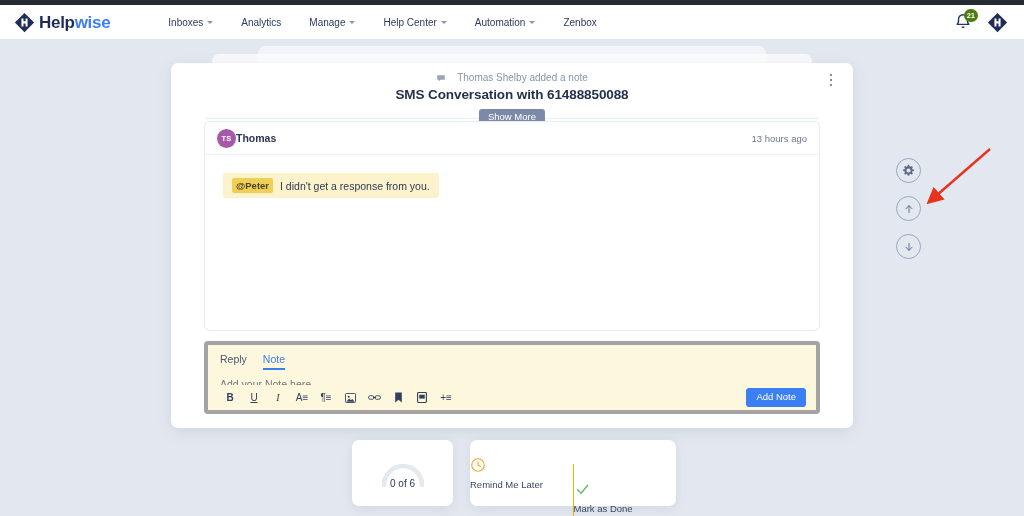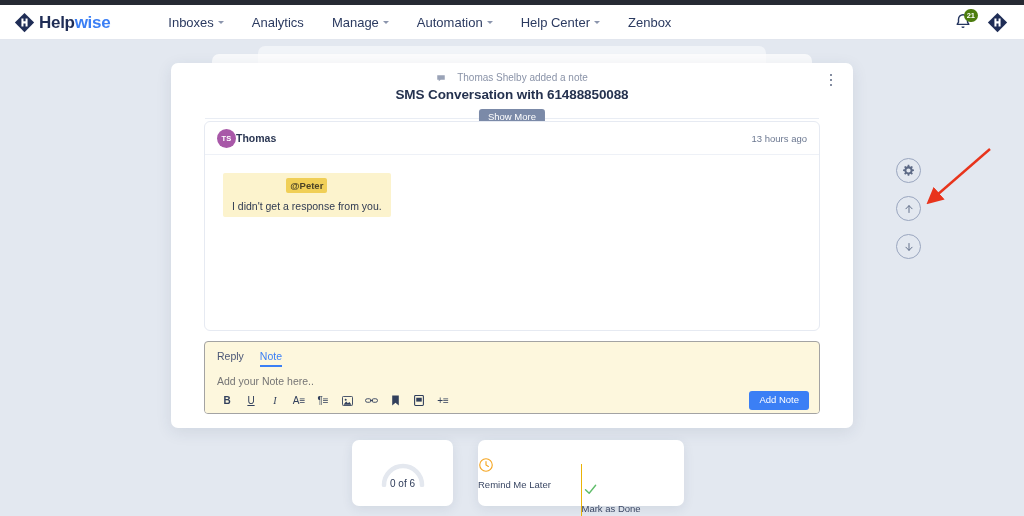--- a/index.html
+++ b/index.html
@@ -63,21 +63,21 @@
     display: flex;
     align-items: center;
     margin-left: 44px;
     gap: 0px;
   }
   .nav-item {
     display: flex;
     align-items: center;
     gap: 4px;
     padding: 6px 14px;
-    font-size: 13px;
+    font-size: 10px;
     color: #2b3a60;
     cursor: pointer;
     white-space: nowrap;
   }
   .chev {
     width: 0; height: 0;
     border-left: 3.2px solid transparent;
     border-right: 3.2px solid transparent;
     border-top: 3.8px solid #8b95ad;
     margin-top: 1px;
@@ -239,21 +239,20 @@
   }
   .msg-body { padding: 18px 18px; }
   .note-bubble {
     display: inline-flex;
     align-items: center;
     gap: 7px;
     background: #fcf3cd;
     padding: 5px 9px;
     border-radius: 2px;
     max-width: 100%;
-    flex-direction: column;
   }
   .mention {
     background: #f0cf57;
     color: #4b4326;
     font-size: 9.5px;
     font-weight: bold;
     padding: 2px 4px;
     border-radius: 2px;
     line-height: 1.2;
   }
@@ -261,21 +260,21 @@
     font-size: 10.5px;
     color: #2f3a52;
   }
 
   
   .composer {
     position: absolute;
     left: 33px; top: 278px;
     width: 616px; height: 73px;
     background: #fdf7dd;
-    border: 1px solid #a3a3a3;
+    border: 4px solid #a3a3a3;
     border-radius: 4px;
     overflow: hidden;
   }
   .composer-tabs {
     display: flex;
     align-items: flex-end;
     gap: 16px;
     padding: 6px 12px 0;
     height: 25px;
   }
@@ -333,21 +332,21 @@
     cursor: pointer;
     font-family: "Liberation Sans", sans-serif;
     line-height: 1;
   }
 
   
   .bottom-row {
     position: absolute;
     left: 352px; top: 400px;
     display: flex;
-    gap: 25px;
+    gap: 17px;
     z-index: 6;
   }
   .bcard {
     background: #ffffff;
     border-radius: 7px;
     box-shadow: 0 3px 12px rgba(38,54,92,0.09);
     display: flex;
     align-items: center;
     height: 66px;
   }
@@ -429,25 +428,25 @@
       <span class="chev"></span>
     </div>
     <div class="nav-item">
       <span>Analytics</span>
     </div>
     <div class="nav-item">
       <span>Manage</span>
       <span class="chev"></span>
     </div>
     <div class="nav-item">
+      <span>Help Center</span>
+      <span class="chev"></span>
+    </div>
+    <div class="nav-item">
       <span>Automation</span>
-      <span class="chev"></span>
-    </div>
-    <div class="nav-item">
-      <span>Help Center</span>
       <span class="chev"></span>
     </div>
     <div class="nav-item">
       <span>Zenbox</span>
     </div>
   </div>
 
   <div class="header-right">
     <div class="bell-wrap">
       <svg width="20" height="20" viewBox="0 0 24 24">

